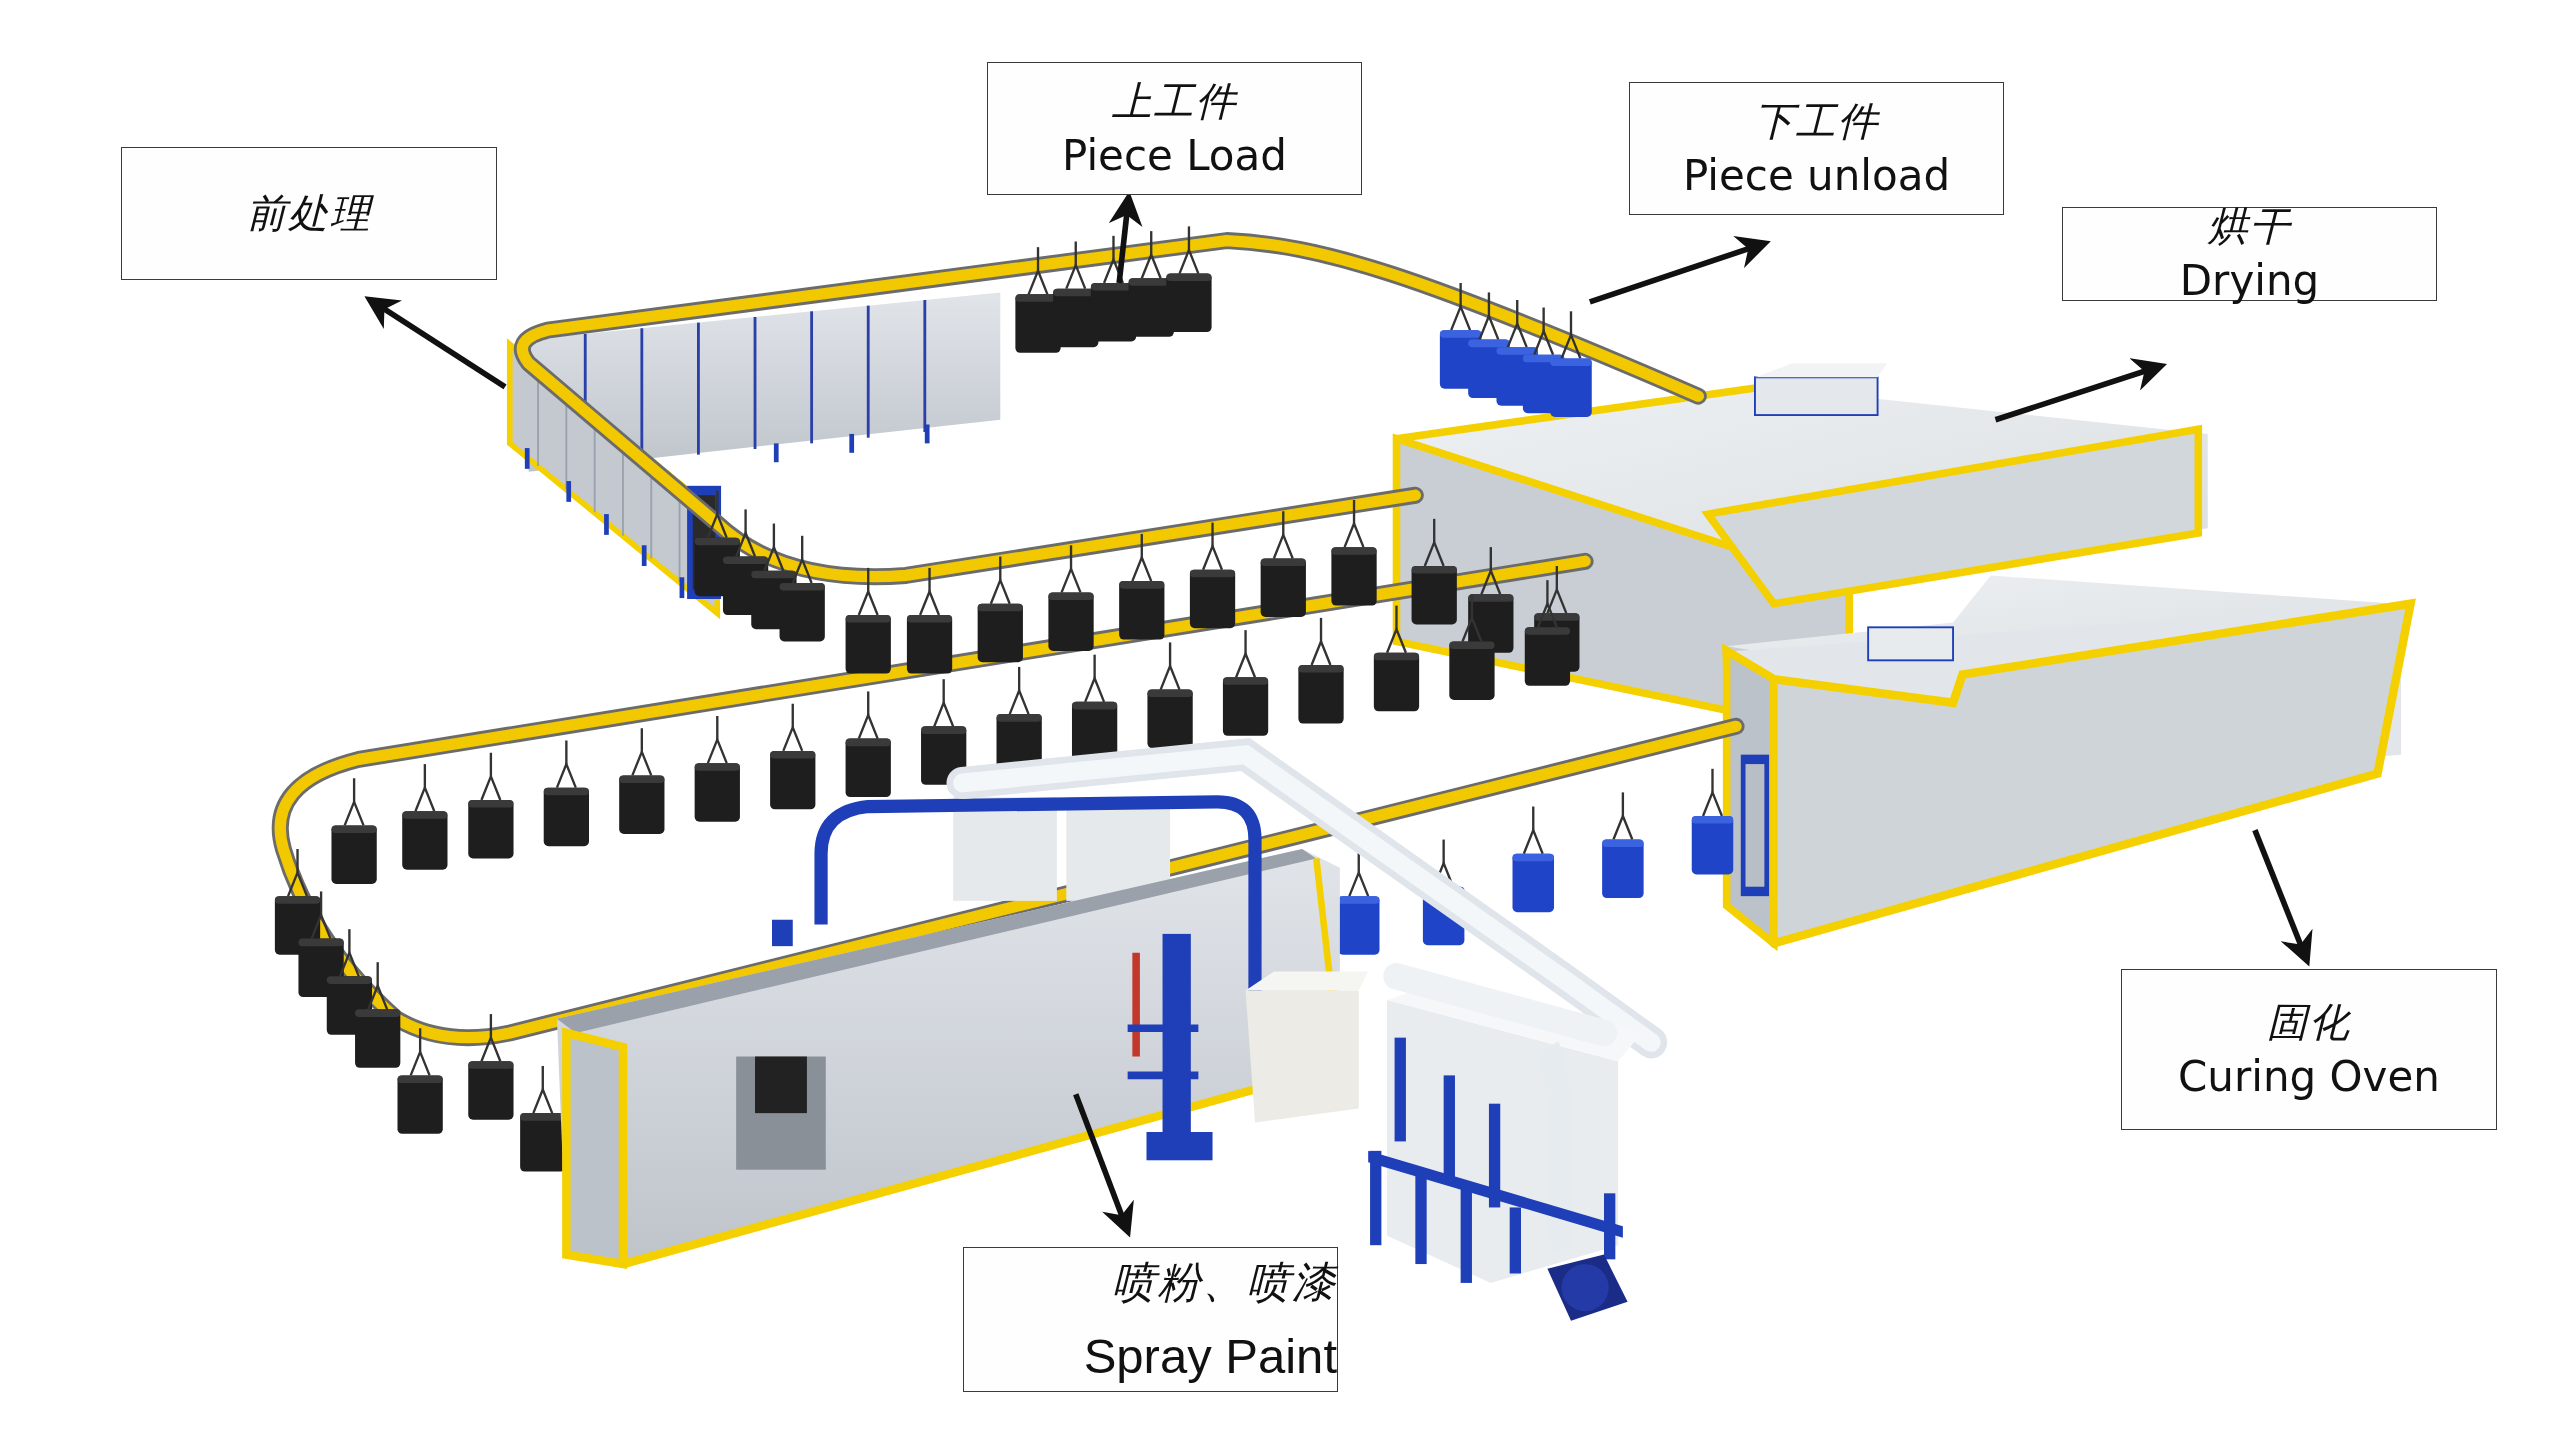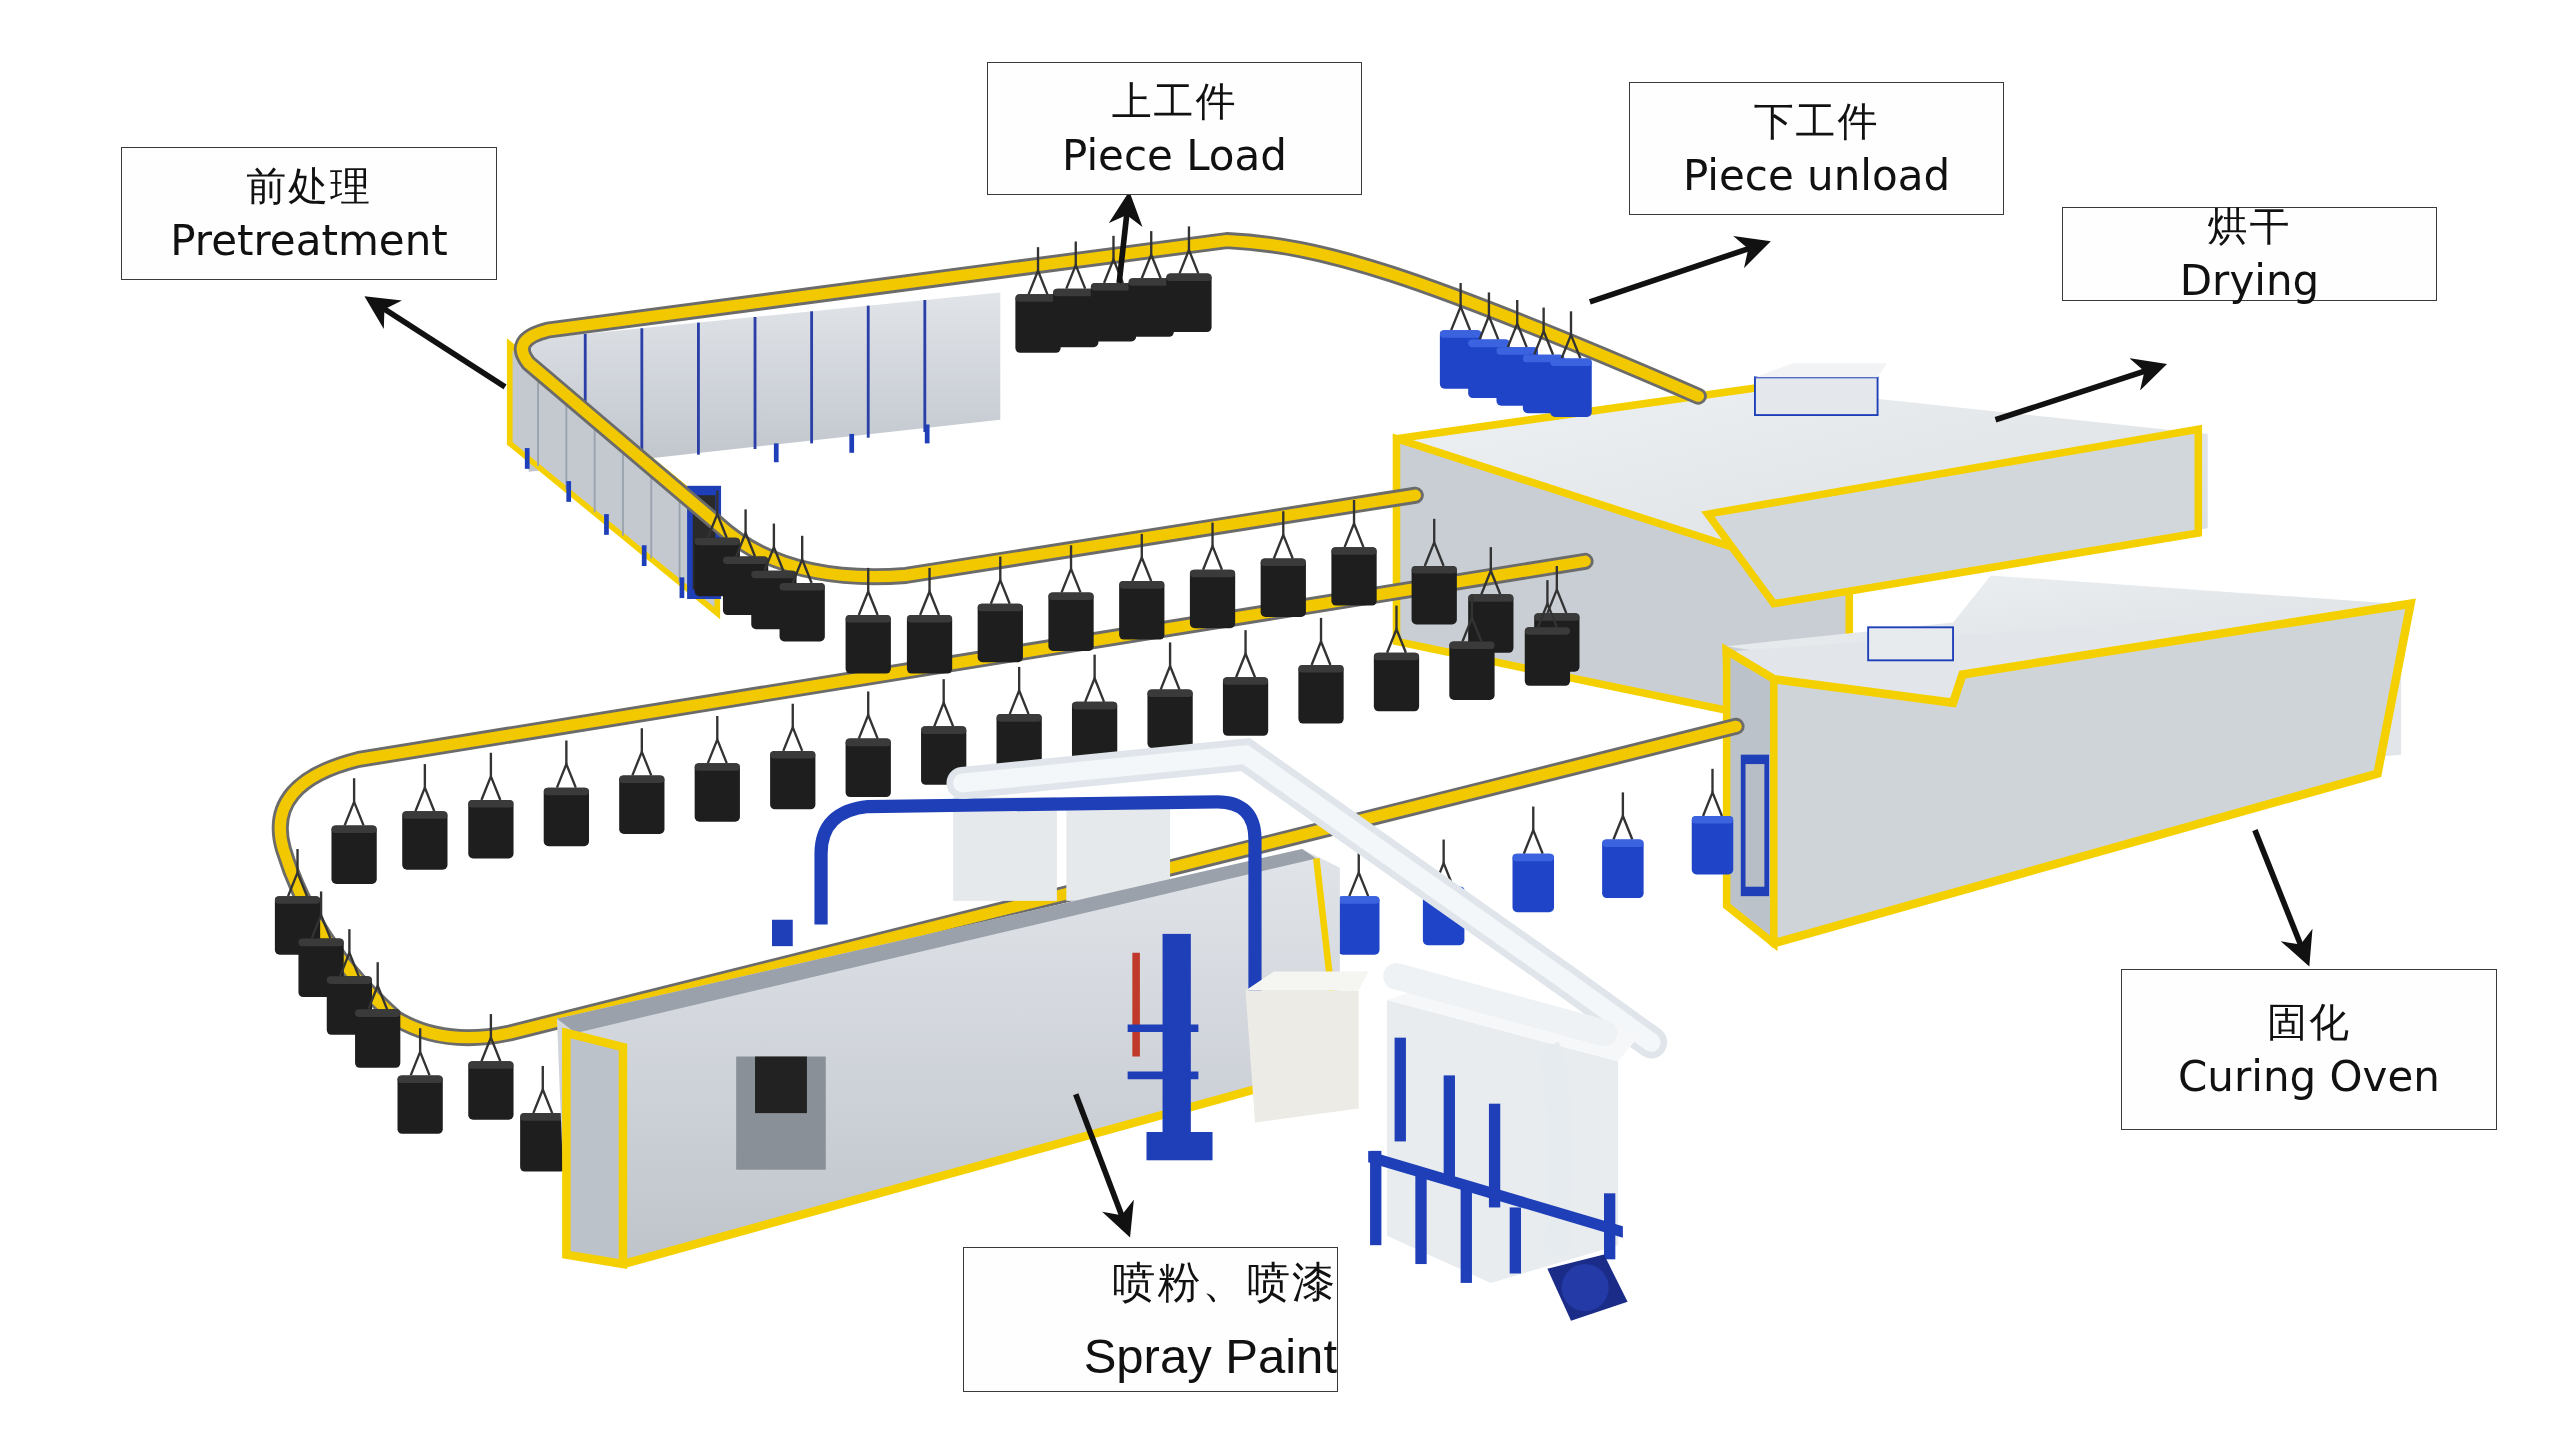--- a/index.html
+++ b/index.html
@@ -1,19 +1,19 @@
 <!DOCTYPE html>
 <html style="font-size:15px"><head>
 <meta charset="utf-8">
 <style>
   html,body{margin:0;padding:0;background:#ffffff;}
   body{width:2576px;height:1448px;position:relative;overflow:hidden;font-family:"DejaVu Sans","Liberation Sans",sans-serif;}
   #scene{position:absolute;left:0;top:0;width:2576px;height:1448px;}
   .label-box{position:absolute;background:#fefefe;border:1.9px solid #3a3a3a;box-sizing:border-box;display:flex;flex-direction:column;align-items:center;justify-content:center;color:#111;}
-  .label-box .zh{font-size:40px;line-height:53px;letter-spacing:1.9px;}
+  .label-box .zh{font-size:40px;line-height:53px;letter-spacing:1.9px;font-style:italic;}
   .label-box .en{font-size:42px;line-height:55px;}
   .label-box.spray .zh{font-size:43px;}
   .label-box.spray .en{font-size:49px;font-family:"Liberation Sans",sans-serif;margin-top:20px;}
 </style>
 </head>
 <body>
 
 <svg id="scene" viewBox="0 0 2730 1535" xmlns="http://www.w3.org/2000/svg">
   <defs>
     <marker id="arrowhead" viewBox="0 0 10 10" refX="8" refY="5" markerWidth="6" markerHeight="6" orient="auto-start-reverse">
@@ -208,21 +208,20 @@
     <line x1="1186" y1="300" x2="1196" y2="210" marker-end="url(#arrowhead)"></line>
     <line x1="1685" y1="320" x2="1870" y2="258" marker-end="url(#arrowhead)"></line>
     <line x1="2115" y1="445" x2="2290" y2="388" marker-end="url(#arrowhead)"></line>
     <line x1="2390" y1="880" x2="2445" y2="1018" marker-end="url(#arrowhead)"></line>
     <line x1="1140" y1="1160" x2="1195" y2="1305" marker-end="url(#arrowhead)"></line>
   </g>
 </svg>
 
 <div class="label-box" style="left:121px;top:147px;width:376px;height:133px;">
   <span class="zh">前处理</span>
-  <span class="en">Pretreatment</span>
 </div>
 
 <div class="label-box" style="left:987px;top:62px;width:375px;height:133px;">
   <span class="zh">上工件</span>
   <span class="en">Piece Load</span>
 </div>
 
 <div class="label-box" style="left:1629px;top:82px;width:375px;height:133px;">
   <span class="zh">下工件</span>
   <span class="en">Piece unload</span>

